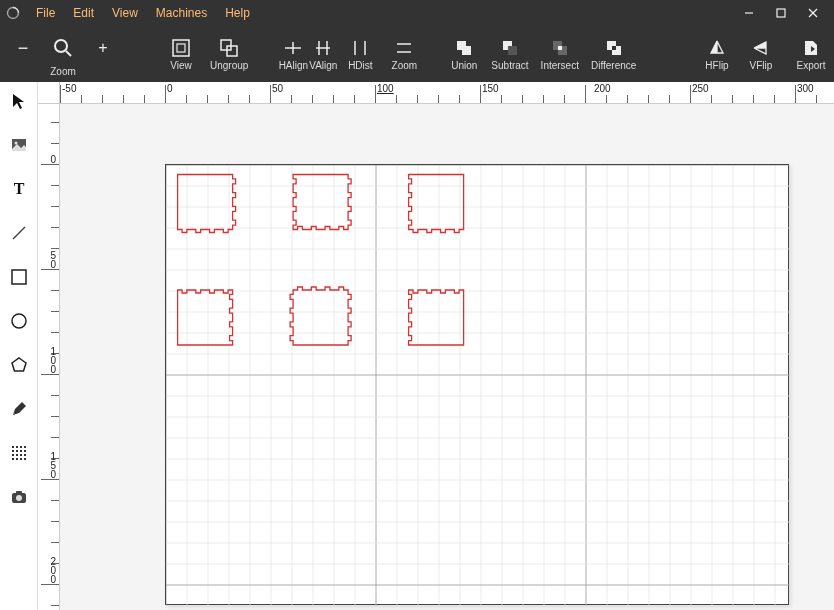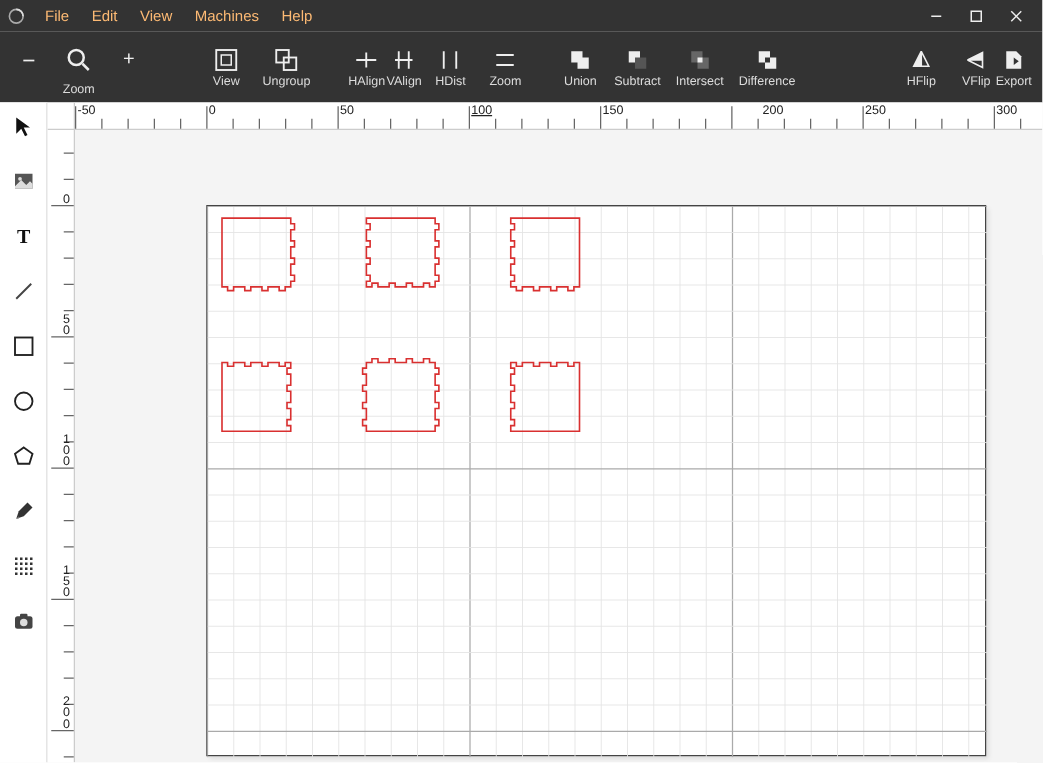--- a/index.html
+++ b/index.html
@@ -320,21 +320,21 @@
 
   <div class="tool-btn" style="margin-right:14px">
     <span class="ic">
         <svg width="20" height="20" viewBox="0 0 20 20">
           <path d="M10 3 L4 15 L10 15 Z M10 3 L16 15 L10 15 Z" fill="none" stroke="#eee" stroke-width="1.3"></path>
           <path d="M10 3 L4 15 L10 15 Z" fill="#eee"></path>
         </svg>
       </span>
     <span class="tool-label">HFlip</span>
   </div>
-  <div class="tool-btn" style="">
+  <div class="tool-btn" style="margin-right:20px">
     <span class="ic">
         <svg width="20" height="20" viewBox="0 0 20 20">
           <path d="M3 10 L15 4 L15 10 Z M3 10 L15 16 L15 10 Z" fill="none" stroke="#eee" stroke-width="1.3"></path>
           <path d="M3 10 L15 4 L15 10 Z" fill="#eee"></path>
         </svg>
       </span>
     <span class="tool-label">VFlip</span>
   </div>
 
   <div class="tool-btn">
@@ -462,21 +462,21 @@
         <div class="ruler-h-tick" style="left: 672px; height: 8px;"></div>
         <div class="ruler-h-tick" style="left: 693px; height: 8px;"></div>
         <div class="ruler-h-tick" style="left: 714px; height: 8px;"></div>
         <div class="ruler-h-tick" style="left: 735px; height: 18px;"></div>
         <div class="ruler-h-tick" style="left: 756px; height: 8px;"></div>
         <div class="ruler-h-label" style="left: 0px;">-50</div>
         <div class="ruler-h-label" style="left: 105px;">0</div>
         <div class="ruler-h-label" style="left: 210px;">50</div>
         <div class="ruler-h-label" style="left: 315px; text-decoration: underline;">100</div>
         <div class="ruler-h-label" style="left: 420px;">150</div>
-        <div class="ruler-h-label" style="left: 548px;">200</div>
+        <div class="ruler-h-label" style="left: 532px;">200</div>
         <div class="ruler-h-label" style="left: 630px;">250</div>
         <div class="ruler-h-label" style="left: 735px;">300</div>
       </div>
     <div class="ruler-v" id="ruler-v">
         <div class="ruler-v-tick" style="top: 18px; width: 8px;"></div>
         <div class="ruler-v-tick" style="top: 39px; width: 8px;"></div>
         <div class="ruler-v-tick" style="top: 60px; width: 18px;"></div>
         <div class="ruler-v-tick" style="top: 81px; width: 8px;"></div>
         <div class="ruler-v-tick" style="top: 102px; width: 8px;"></div>
         <div class="ruler-v-tick" style="top: 123px; width: 8px;"></div>

